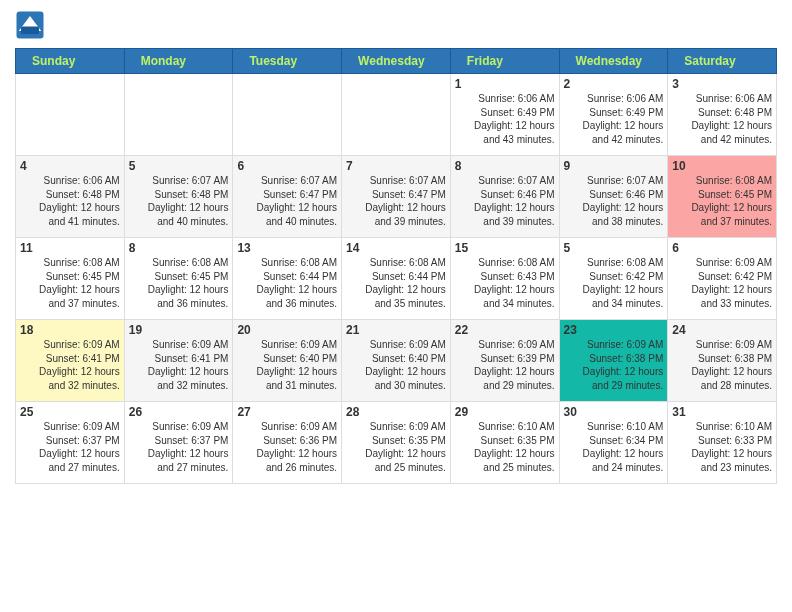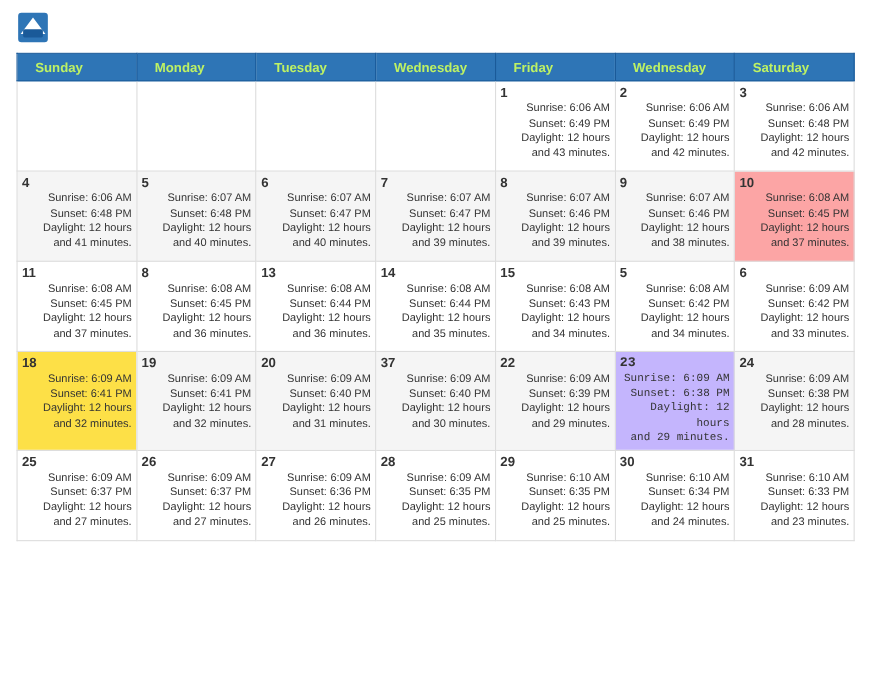--- a/index.html
+++ b/index.html
@@ -205,21 +205,21 @@
           </td>
           <td>
             <span class="day-num">6</span>
             <div class="day-info" style="white-space: pre-line;">Sunrise: 6:09 AM
 Sunset: 6:42 PM
 Daylight: 12 hours
 and 33 minutes.</div>
           </td>
         </tr>
         <tr>
-          <td style="background: #fde047;">
+          <td style="background: #fef9c3;">
             <span class="day-num">18</span>
             <div class="day-info" style="white-space: pre-line;">Sunrise: 6:09 AM
 Sunset: 6:41 PM
 Daylight: 12 hours
 and 32 minutes.</div>
           </td>
           <td style="background: rgb(245, 245, 245);">
             <span class="day-num">19</span>
             <div class="day-info" style="white-space: pre-line;">Sunrise: 6:09 AM
 Sunset: 6:41 PM
@@ -227,34 +227,34 @@
 and 32 minutes.</div>
           </td>
           <td style="background: rgb(245, 245, 245);">
             <span class="day-num">20</span>
             <div class="day-info" style="white-space: pre-line;">Sunrise: 6:09 AM
 Sunset: 6:40 PM
 Daylight: 12 hours
 and 31 minutes.</div>
           </td>
           <td style="background: rgb(245, 245, 245);">
-            <span class="day-num">37</span>
+            <span class="day-num">21</span>
             <div class="day-info" style="white-space: pre-line;">Sunrise: 6:09 AM
 Sunset: 6:40 PM
 Daylight: 12 hours
 and 30 minutes.</div>
           </td>
           <td style="background: rgb(245, 245, 245);">
             <span class="day-num">22</span>
             <div class="day-info" style="white-space: pre-line;">Sunrise: 6:09 AM
 Sunset: 6:39 PM
 Daylight: 12 hours
 and 29 minutes.</div>
           </td>
-          <td style="background: #c4b5fd; font-family: Liberation Mono, monospace;">
+          <td style="background: #14b8a6;">
             <span class="day-num">23</span>
             <div class="day-info" style="white-space: pre-line;">Sunrise: 6:09 AM
 Sunset: 6:38 PM
 Daylight: 12 hours
 and 29 minutes.</div>
           </td>
           <td style="background: rgb(245, 245, 245);">
             <span class="day-num">24</span>
             <div class="day-info" style="white-space: pre-line;">Sunrise: 6:09 AM
 Sunset: 6:38 PM

